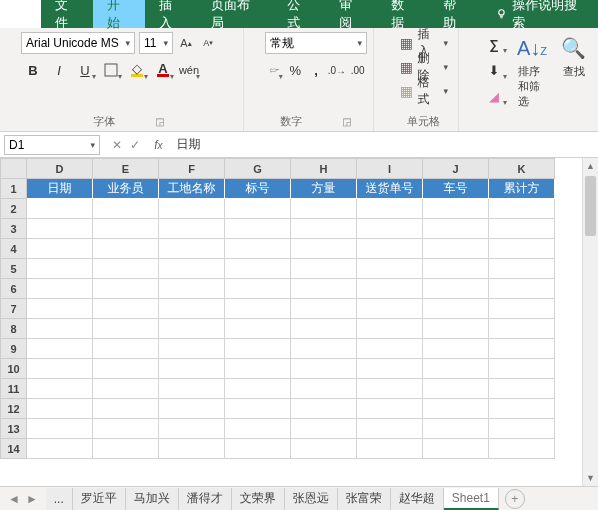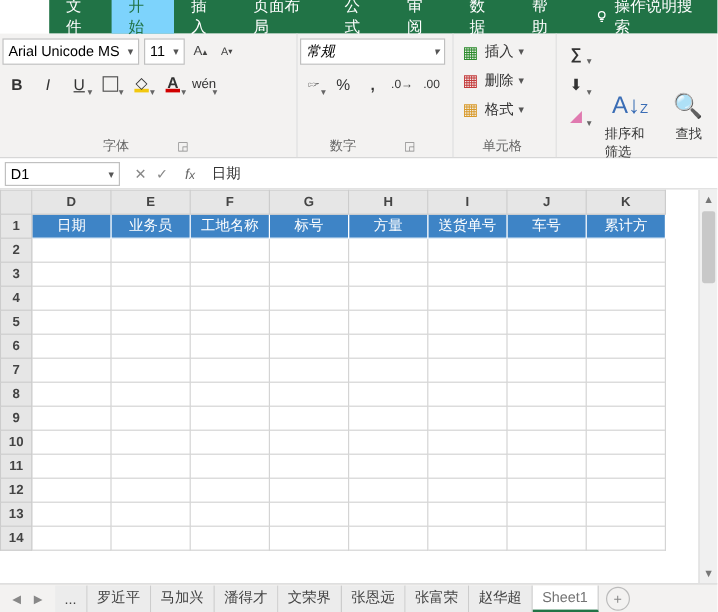--- a/index.html
+++ b/index.html
@@ -3,42 +3,42 @@
 <meta charset="utf-8">
 <style>
   * { box-sizing: border-box; margin: 0; padding: 0; font-family: "Microsoft YaHei", Arial, sans-serif; }
   body { width: 598px; height: 510px; overflow: hidden; background: #fff; font-size: 12px; }
   .ribbon-tabs { background: #217346; height: 28px; display: flex; align-items: stretch; color: #fff; margin-left: 41px; }
   .ribbon-tab { padding: 0 14px; display: flex; align-items: center; cursor: pointer; font-size: 13px; }
   .ribbon-tab.active { background: #7dd3fc; color: #217346; }
   .ribbon-tab.search { display: flex; gap: 4px; align-items: center; }
   .lightbulb { width: 14px; height: 14px; }
   .ribbon-body { background: #f3f2f1; border-bottom: 1px solid #d0d0d0; display: flex; height: 104px; }
-  .group { border-right: 1px solid #e0e0e0; padding: 4px 6px 2px 2px; display: flex; flex-direction: column; justify-content: space-between; }
+  .group { border-right: 1px solid #e0e0e0; padding: 4px 6px 2px 21px; display: flex; flex-direction: column; justify-content: space-between; }
   .group-label { text-align: center; font-size: 11px; color: #666; padding-top: 2px; display:flex; justify-content:center; align-items:center; gap:40px;}
   .group-label .launcher { font-size:10px; color:#888; }
   .font-row1 { display: flex; gap: 4px; align-items: center; }
   .font-select { border: 1px solid #c0c0c0; background: #fff; height: 22px; display: flex; align-items: center; padding: 0 4px; font-size: 12px; }
   .font-name { width: 114px; justify-content: space-between; }
   .font-size { width: 34px; justify-content: space-between; }
   .chev { font-size: 9px; color: #555; }
   .mini-btn { width: 18px; height: 18px; display: flex; align-items: center; justify-content: center; color: #444; font-size: 11px; }
   .font-row2 { display: flex; gap: 2px; align-items: center; margin-top: 4px; }
   .tb { width: 24px; height: 24px; display: flex; align-items: center; justify-content: center; font-size: 13px; color: #333; cursor: pointer; position: relative;}
   .tb .dd { font-size:8px; position:absolute; right:1px; bottom:1px; color:#666;}
   .under-red { border-bottom: 3px solid #d10000; display:inline-block; width:12px; text-align:center; line-height:11px; font-weight:bold;}
   .under-yellow { border-bottom: 3px solid #f2c80f; display:inline-block; width:12px; text-align:center; line-height:11px;}
   .num-group .font-row1 { }
-  .num-select { width: 123px; justify-content: space-between; font-style: italic; }
+  .num-select { width: 123px; justify-content: space-between; }
   .cell-group-inner { display:flex; flex-direction:column; gap:2px; }
   .cell-btn { display:flex; align-items:center; gap:4px; height:22px; padding:0 4px; font-size:12px; color:#333; cursor:pointer;}
   .cell-btn .ic { width:16px; height:16px; display:flex; align-items:center; justify-content:center; font-size:14px;}
   .edit-group-inner { display:flex; gap:6px; align-items:flex-start;}
   .edit-col { display:flex; flex-direction:column; gap:2px;}
-  .big-btn { display:flex; flex-direction:column; align-items:center; gap:2px; padding:2px 4px; font-size:11px; color:#333; cursor:pointer;margin-top:40px;}
+  .big-btn { display:flex; flex-direction:column; align-items:center; gap:2px; padding:2px 4px; font-size:11px; color:#333; cursor:pointer;}
   .big-ic { width:28px; height:28px; display:flex; align-items:center; justify-content:center; font-size:20px;}
   .namebox-row { display:flex; align-items:center; height:26px; border-bottom:1px solid #d0d0d0; background:#fff;}
   .name-box { width:96px; border:1px solid #c0c0c0; height:20px; margin:0 4px; display:flex; align-items:center; justify-content:space-between; padding:0 4px; font-size:12px;}
   .fx-btns { display:flex; gap:8px; color:#888; padding:0 8px; align-items:center;}
   .fx-label { font-style:italic; color:#666; padding:0 6px;}
   .formula-val { padding-left:8px; font-size:12px; color:#333;}
   .grid-area { position:relative; height:calc(510px - 28px - 104px - 26px - 24px); overflow:hidden; background:#fff;}
   table.sheet { border-collapse:collapse; table-layout:fixed;}
   .col-head, .row-head, .corner { background:#e6e6e6; border:1px solid #ccc; text-align:center; font-size:11px; color:#444;}
   .corner { width:26px; height:20px;}

